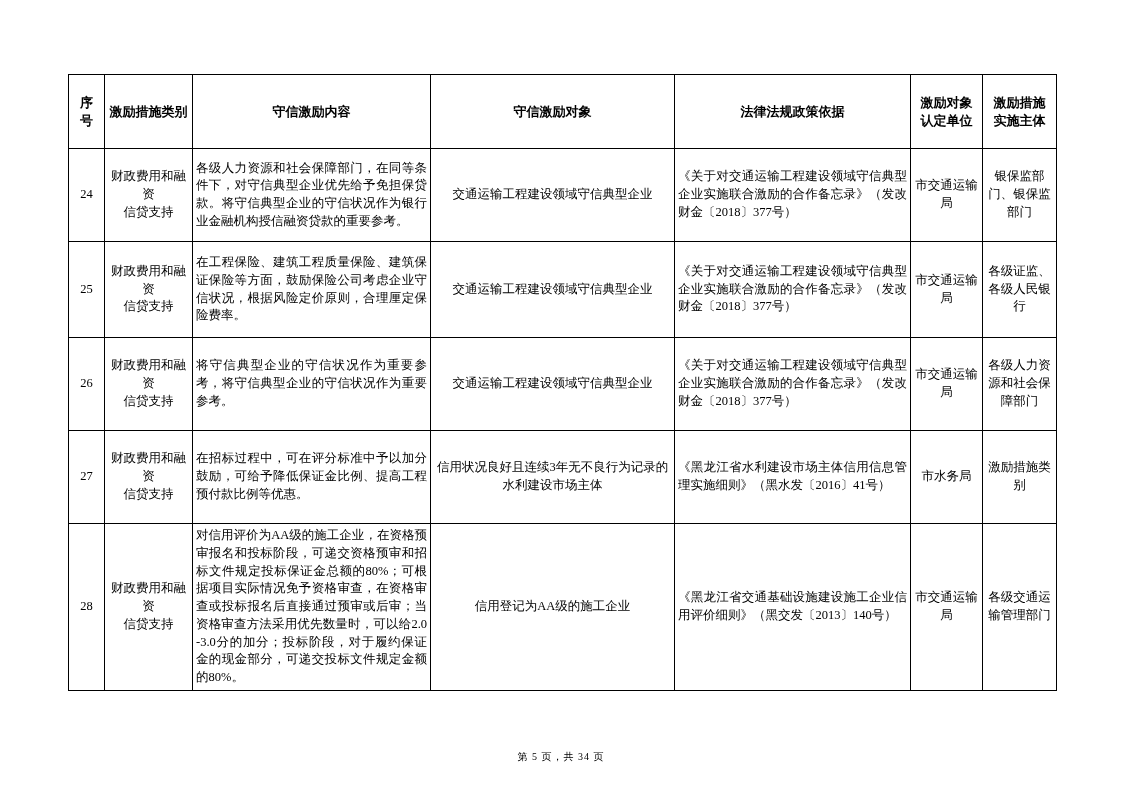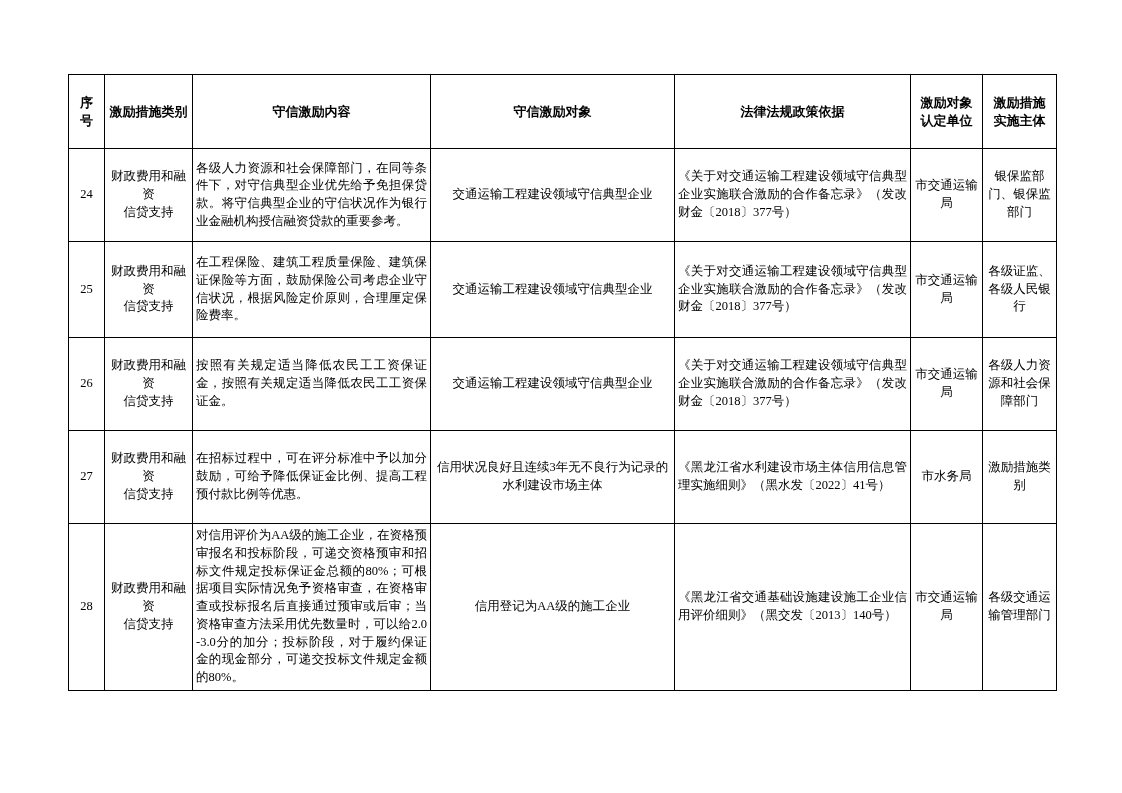--- a/index.html
+++ b/index.html
@@ -112,43 +112,44 @@
         <td class="j">在工程保险、建筑工程质量保险、建筑保证保险等方面，鼓励保险公司考虑企业守信状况，根据风险定价原则，合理厘定保险费率。</td>
         <td class="c">交通运输工程建设领域守信典型企业</td>
         <td class="j">《关于对交通运输工程建设领域守信典型企业实施联合激励的合作备忘录》（发改财金〔2018〕377号）</td>
         <td class="c">市交通运输局</td>
         <td class="c">各级证监、各级人民银行</td>
       </tr>
       <tr class="r26">
         <td class="c">26</td>
         <td class="c">财政费用和融资
 信贷支持</td>
-        <td class="j">按照有关规定适当降低农民工工资保证金，按照有关规定适当降低农民工工资保证金。</td>
+        <td class="j">将守信典型企业的守信状况作为重要参考，将守信典型企业的守信状况作为重要参考。</td>
         <td class="c">交通运输工程建设领域守信典型企业</td>
         <td class="j">《关于对交通运输工程建设领域守信典型企业实施联合激励的合作备忘录》（发改财金〔2018〕377号）</td>
         <td class="c">市交通运输局</td>
         <td class="c">各级人力资源和社会保障部门</td>
       </tr>
       <tr class="r27">
         <td class="c">27</td>
         <td class="c">财政费用和融资
 信贷支持</td>
         <td class="j">在招标过程中，可在评分标准中予以加分鼓励，可给予降低保证金比例、提高工程预付款比例等优惠。</td>
         <td class="c">信用状况良好且连续3年无不良行为记录的水利建设市场主体</td>
-        <td class="j">《黑龙江省水利建设市场主体信用信息管理实施细则》（黑水发〔2022〕41号）</td>
+        <td class="j">《黑龙江省水利建设市场主体信用信息管理实施细则》（黑水发〔2016〕41号）</td>
         <td class="c">市水务局</td>
         <td class="c">激励措施类别</td>
       </tr>
       <tr class="r28">
         <td class="c">28</td>
         <td class="c">财政费用和融资
 信贷支持</td>
         <td class="j">对信用评价为AA级的施工企业，在资格预审报名和投标阶段，可递交资格预审和招标文件规定投标保证金总额的80%；可根据项目实际情况免予资格审查，在资格审查或投标报名后直接通过预审或后审；当资格审查方法采用优先数量时，可以给2.0-3.0分的加分；投标阶段，对于履约保证金的现金部分，可递交投标文件规定金额的80%。</td>
         <td class="c">信用登记为AA级的施工企业</td>
         <td class="j">《黑龙江省交通基础设施建设施工企业信用评价细则》（黑交发〔2013〕140号）</td>
         <td class="c">市交通运输局</td>
         <td class="c">各级交通运输管理部门</td>
       </tr>
     </tbody>
   </table>
 
+  <div class="footer">第 5 页，共 34 页</div>
 
 </div>
 
 </body></html>

